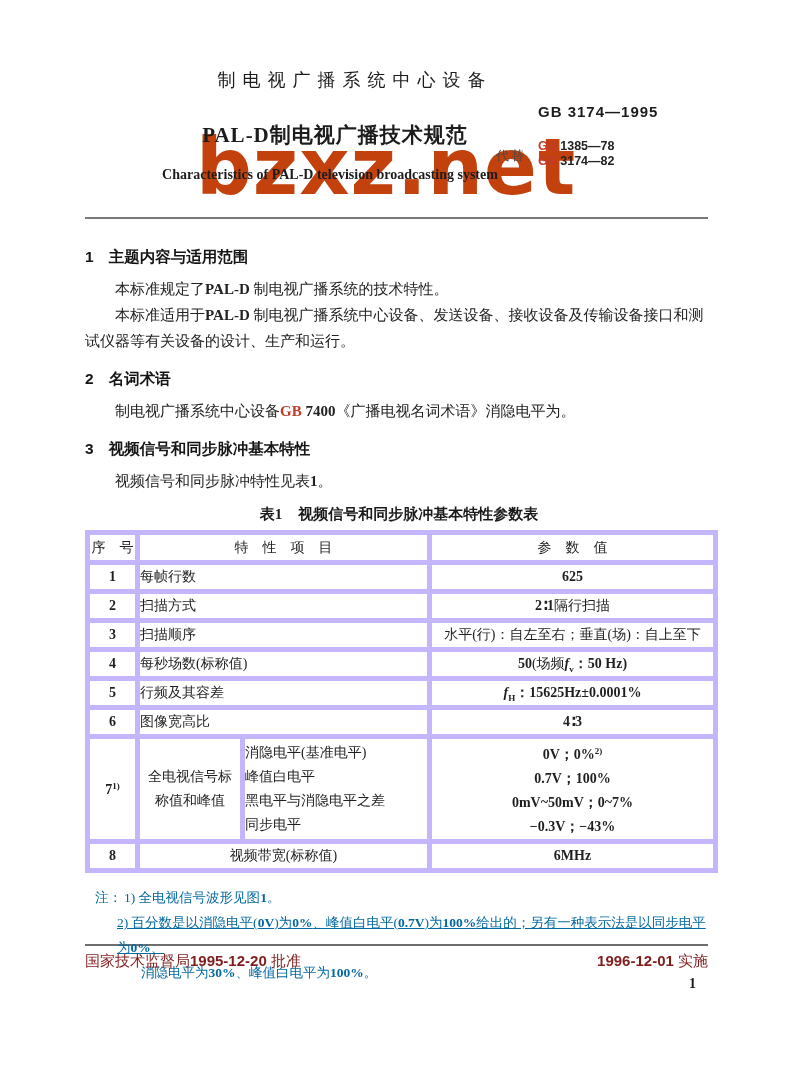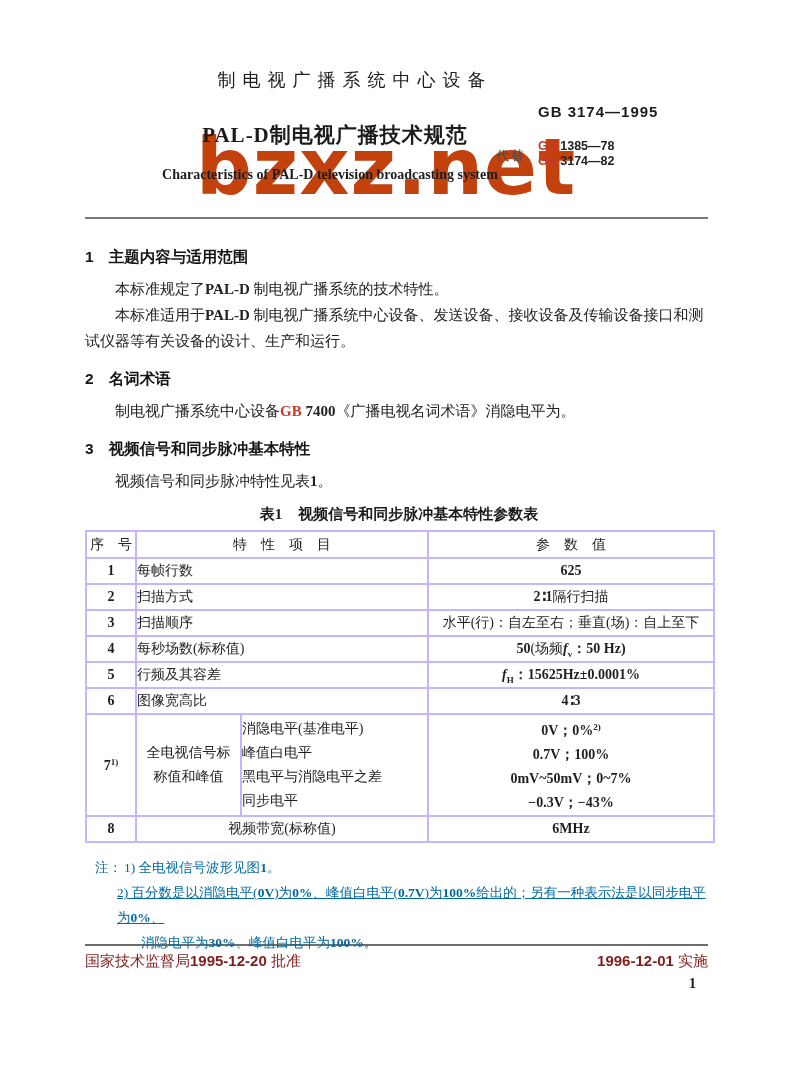--- a/index.html
+++ b/index.html
@@ -67,21 +67,21 @@
   .table-caption{
     margin-top:8px;text-align:center;font-size:15px;font-weight:600;line-height:24px;color:#1a1a1a;
   }
   .table-caption .cap-text{padding-left:16px;}
 
   table.spec{
     margin-top:4px;width:628px;border-collapse:collapse;table-layout:fixed;
     font-size:14px;color:#1f1f1f;
   }
   table.spec{border-top:2px solid #3c3c3c;border-bottom:2px solid #3c3c3c;}
-  table.spec th,table.spec td{border:2px solid #c4b5fd;padding:0;}
+  table.spec th,table.spec td{border:5px solid #c4b5fd;padding:0;}
   table.spec th{
     height:25px;font-weight:500;font-size:14px;text-align:center;vertical-align:middle;
   }
   table.spec td{height:24px;vertical-align:middle;}
   td.no{ text-align:center;font-weight:700;}
   td.item{ text-align:left;padding-left:16px;}
   td.item.center{text-align:center;padding-left:0;}
   td.val{ text-align:center;}
   tr.r7 td{height:auto;}
   td.group{text-align:center;line-height:24px;}

